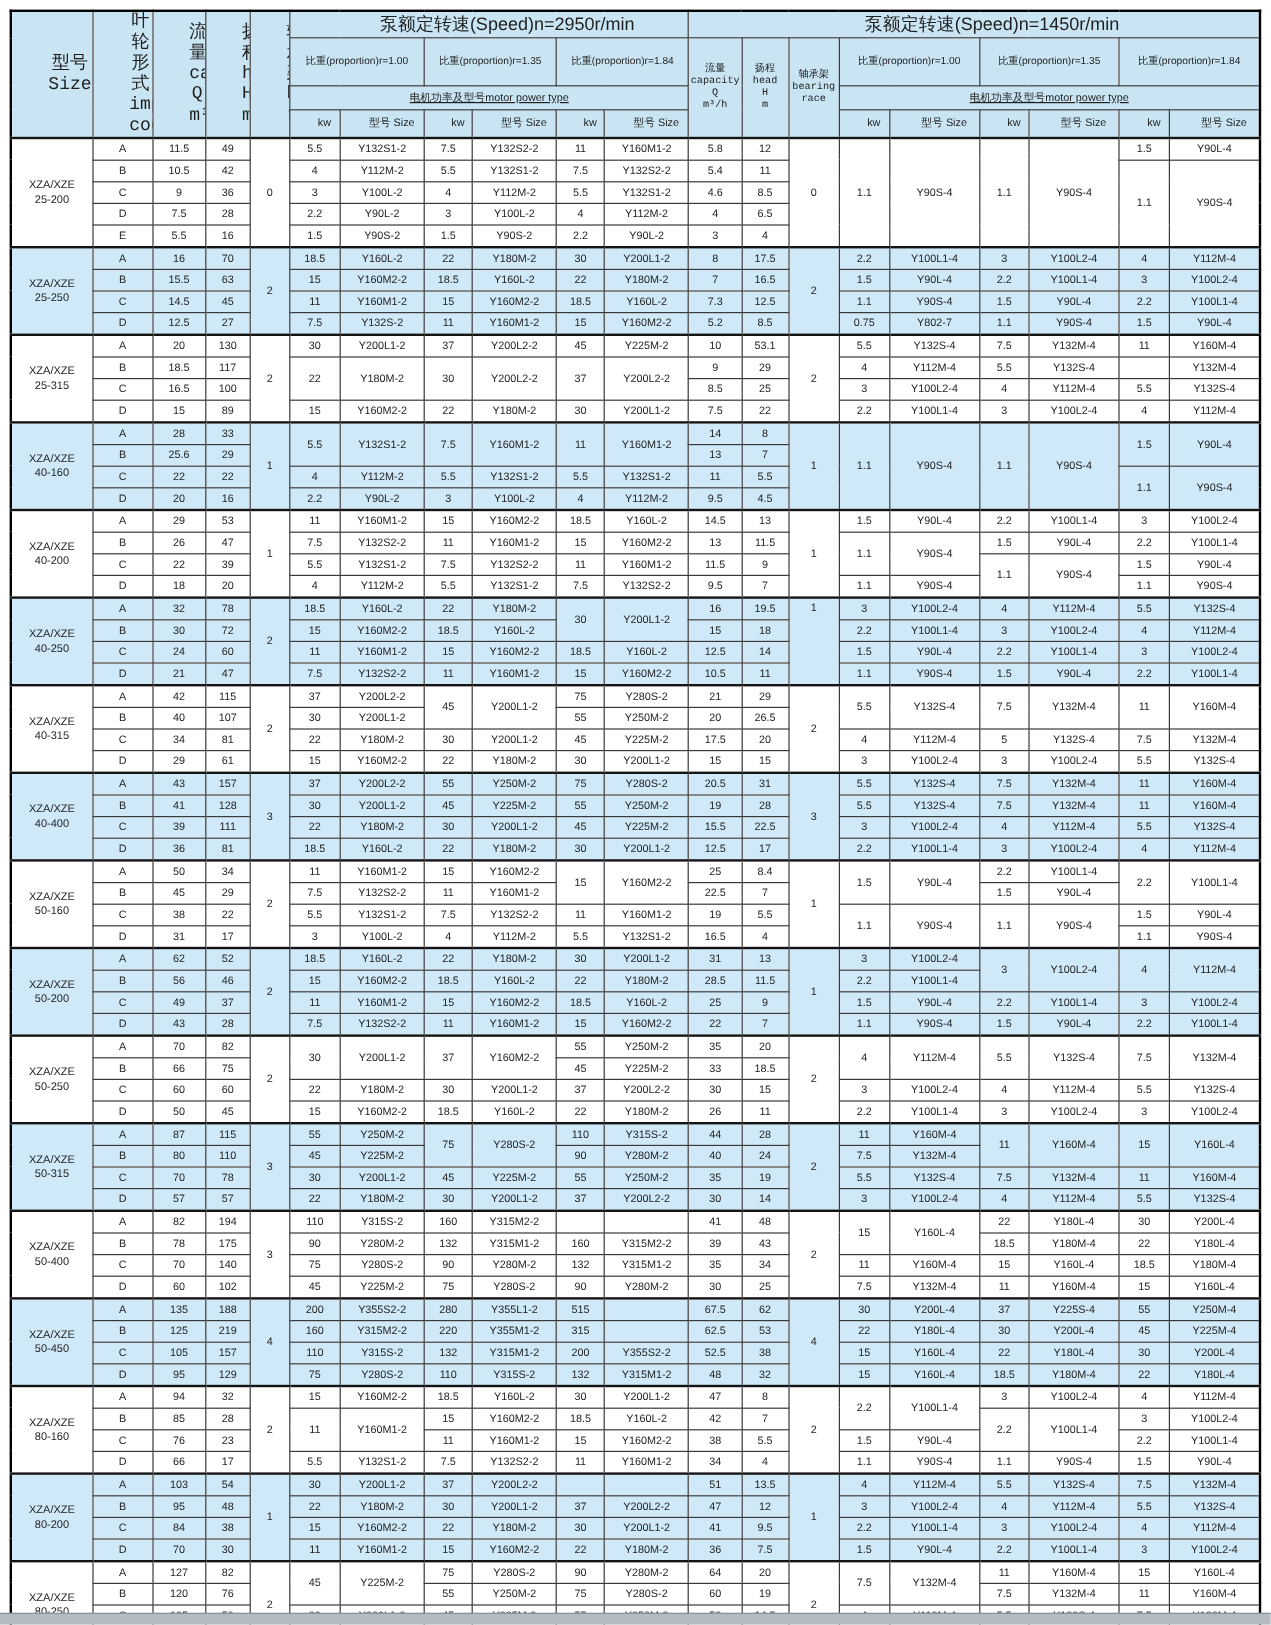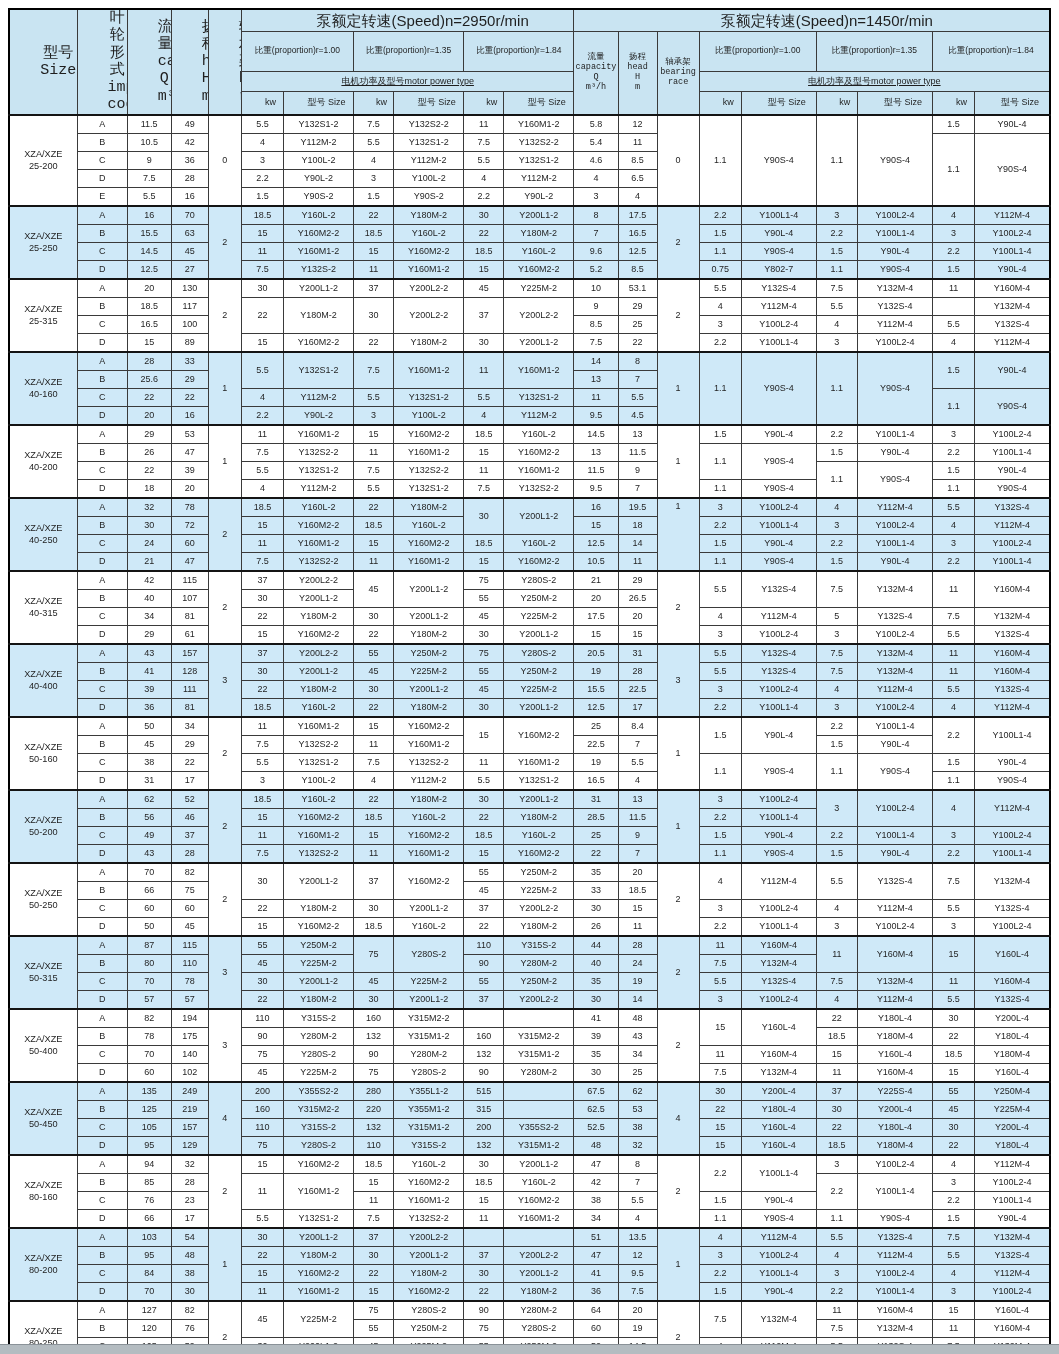--- a/index.html
+++ b/index.html
@@ -240,21 +240,21 @@
         <tr class="shaded">
           <td>C</td>
           <td>14.5</td>
           <td>45</td>
           <td rowspan="1">11</td>
           <td rowspan="1">Y160M1-2</td>
           <td rowspan="1">15</td>
           <td rowspan="1">Y160M2-2</td>
           <td rowspan="1">18.5</td>
           <td rowspan="1">Y160L-2</td>
-          <td>9.6</td>
+          <td>7.3</td>
           <td>12.5</td>
           <td rowspan="1">1.1</td>
           <td rowspan="1">Y90S-4</td>
           <td rowspan="1">1.5</td>
           <td rowspan="1">Y90L-4</td>
           <td rowspan="1">2.2</td>
           <td rowspan="1">Y100L1-4</td>
         </tr>
         <tr class="shaded">
           <td>D</td>
@@ -1079,21 +1079,21 @@
           <td rowspan="1">11</td>
           <td rowspan="1">Y160M-4</td>
           <td rowspan="1">15</td>
           <td rowspan="1">Y160L-4</td>
         </tr>
         <tr class="gs shaded">
           <td rowspan="4" class="model">XZA/XZE
 50-450</td>
           <td>A</td>
           <td>135</td>
-          <td>249</td>
+          <td>188</td>
           <td rowspan="4">4</td>
           <td rowspan="1">200</td>
           <td rowspan="1">Y355S2-2</td>
           <td rowspan="1">280</td>
           <td rowspan="1">Y355L1-2</td>
           <td rowspan="1">515</td>
           <td rowspan="1"></td>
           <td>67.5</td>
           <td>62</td>
           <td rowspan="4">4</td>

